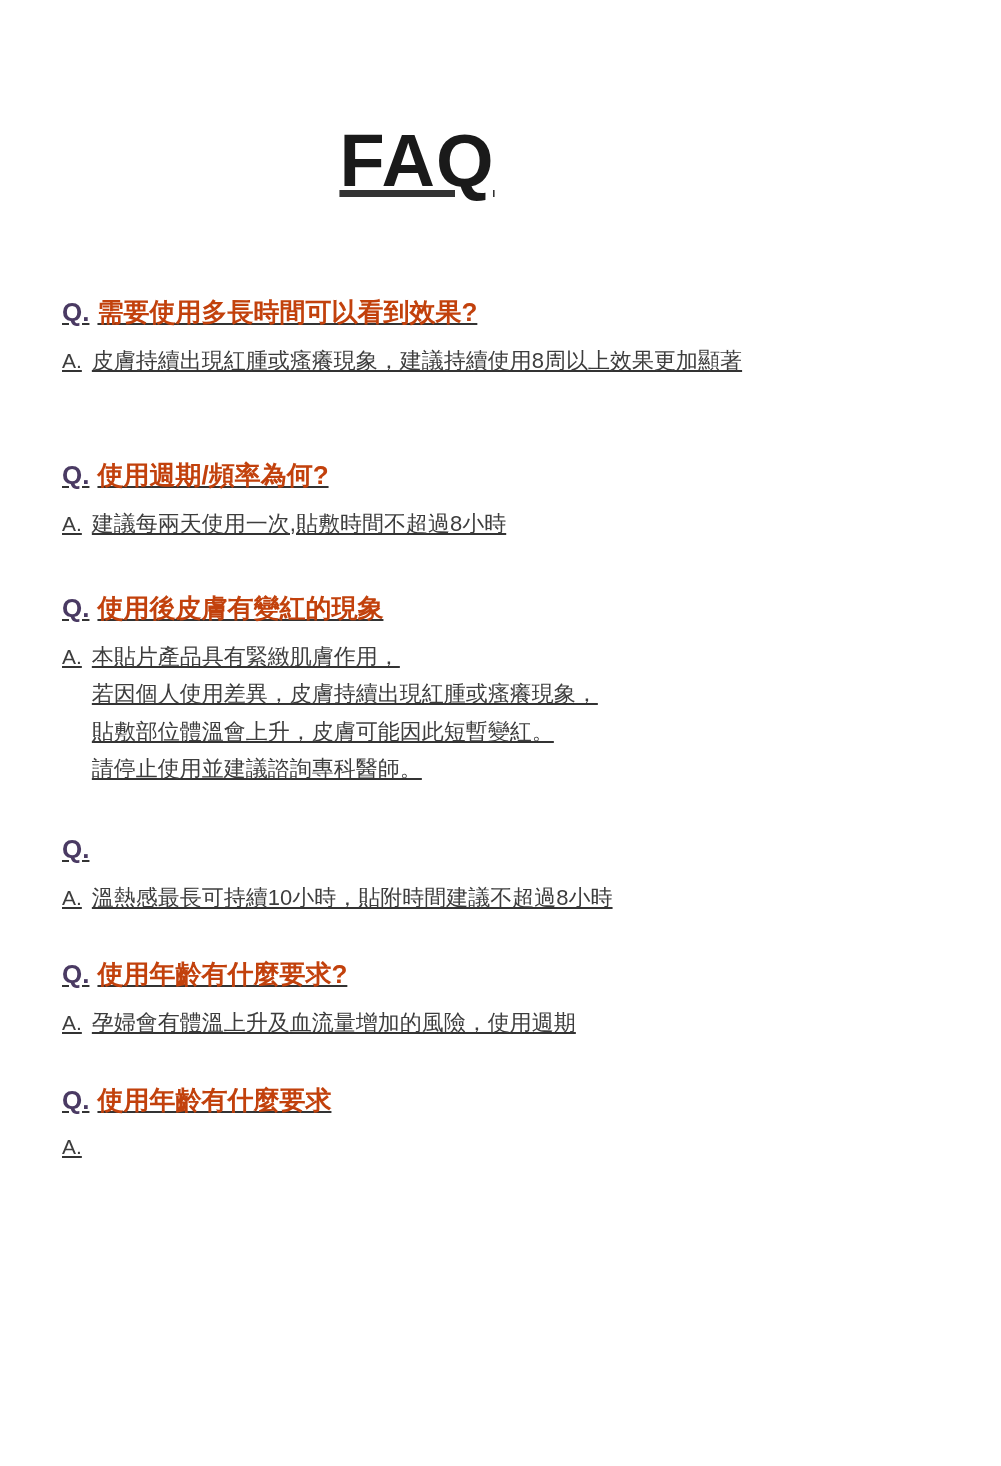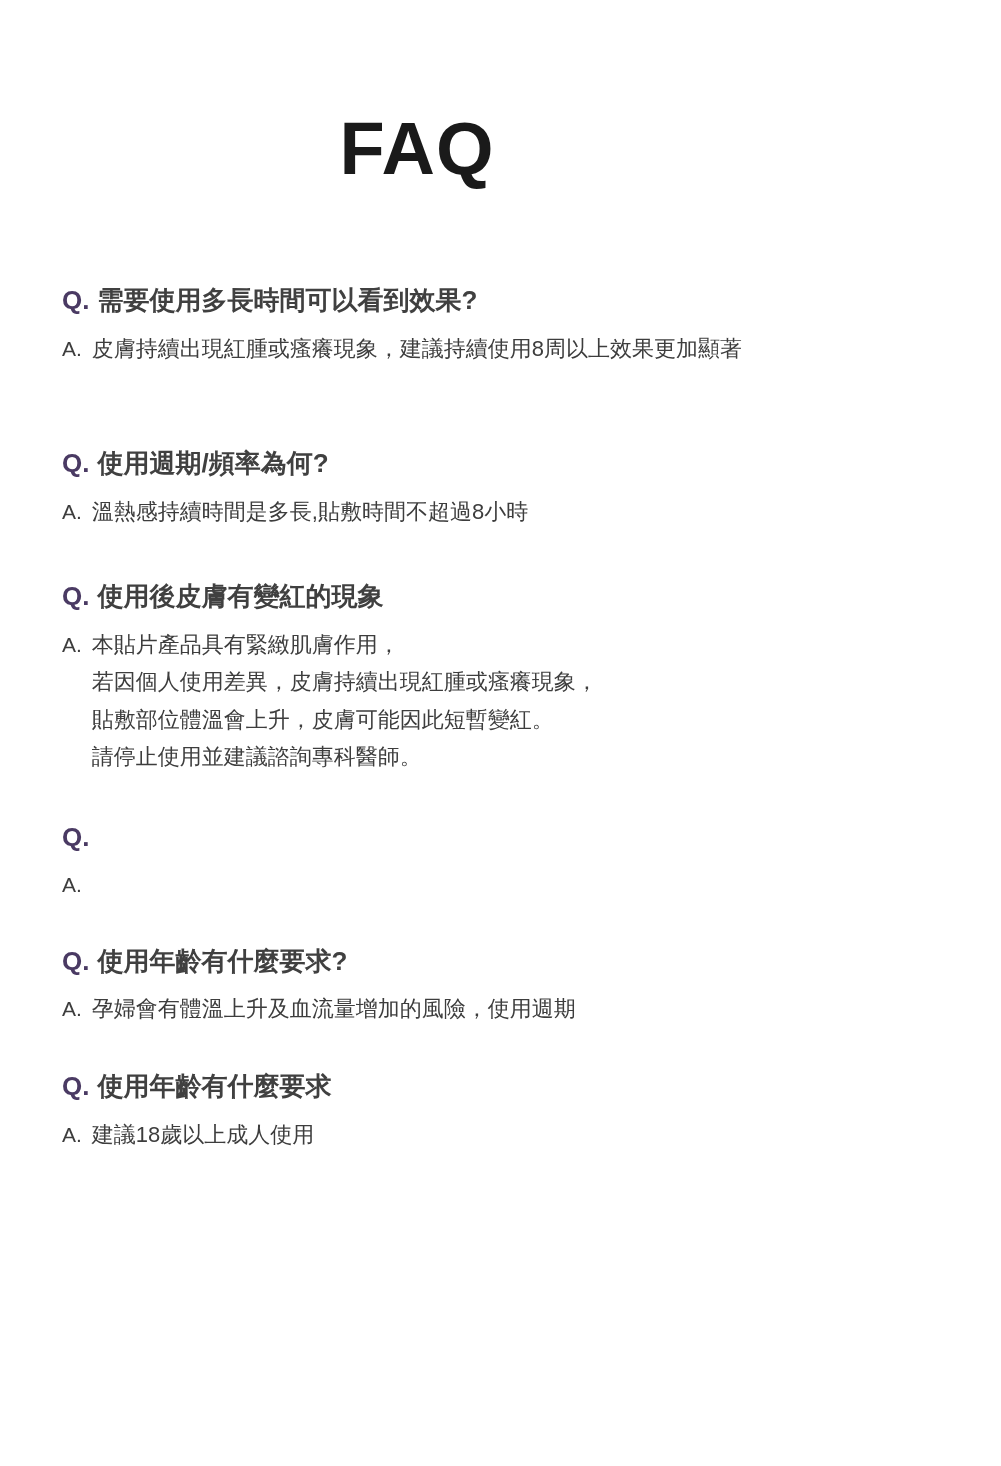--- a/index.html
+++ b/index.html
@@ -12,21 +12,22 @@
     min-height: 1466px;
     font-family: "Liberation Sans", "DejaVu Sans", sans-serif;
     color: #333333;
     -webkit-font-smoothing: antialiased;
   }
   .page {
     position: relative;
     width: 834px;
     min-height: 1466px;
     box-sizing: border-box;
-    padding: 0 62px;
+    padding: 12px 62px;
+    text-decoration: underline;
   }
   .faq-title {
     text-align: center;
     font-size: 74px;
     font-weight: 700;
     letter-spacing: 1px;
     color: #1a1a1a;
     padding-top: 112px;
     margin: 0 0 96px 0;
     line-height: 1;
@@ -48,21 +49,21 @@
     margin-bottom: 10px;
   }
   .faq-q .marker {
     font-weight: 700;
     color: #4a3a63;
     margin-right: 8px;
     flex: 0 0 auto;
   }
   .faq-q .qtext {
     font-weight: 700;
-    color: #404040;
+    color: #c2410c;
   }
   .faq-a {
     display: flex;
     align-items: baseline;
     font-size: 22px;
     font-weight: 400;
     color: #3d3d3d;
     line-height: 1.7;
   }
   .faq-a .marker {
@@ -107,21 +108,21 @@
     </div>
 
     <div class="faq-item gap-l">
       <div class="faq-q">
         <span class="marker">Q.</span>
         <span class="qtext">使用週期/頻率為何?</span>
       </div>
       <div class="faq-a">
         <span class="marker">A.</span>
         <span class="alines">
-          <span class="aline">溫熱感持續時間是多長,貼敷時間不超過8小時</span>
+          <span class="aline">建議每兩天使用一次,貼敷時間不超過8小時</span>
         </span>
       </div>
     </div>
 
     <div class="faq-item gap-m">
       <div class="faq-q">
         <span class="marker">Q.</span>
         <span class="qtext">使用後皮膚有變紅的現象</span>
       </div>
       <div class="faq-a">
@@ -134,20 +135,23 @@
         </span>
       </div>
     </div>
 
     <div class="faq-item gap-s">
       <div class="faq-q">
         <span class="marker">Q.</span>
       </div>
       <div class="faq-a">
         <span class="marker">A.</span>
+        <span class="alines">
+          <span class="aline">溫熱感最長可持續10小時，貼附時間建議不超過8小時</span>
+        </span>
       </div>
     </div>
 
     <div class="faq-item gap-s">
       <div class="faq-q">
         <span class="marker">Q.</span>
         <span class="qtext">使用年齡有什麼要求?</span>
       </div>
       <div class="faq-a">
         <span class="marker">A.</span>
@@ -157,20 +161,17 @@
       </div>
     </div>
 
     <div class="faq-item">
       <div class="faq-q">
         <span class="marker">Q.</span>
         <span class="qtext">使用年齡有什麼要求</span>
       </div>
       <div class="faq-a">
         <span class="marker">A.</span>
-        <span class="alines">
-          <span class="aline">建議18歲以上成人使用</span>
-        </span>
       </div>
     </div>
 
   </div>
 </div>
 
 </body></html>

